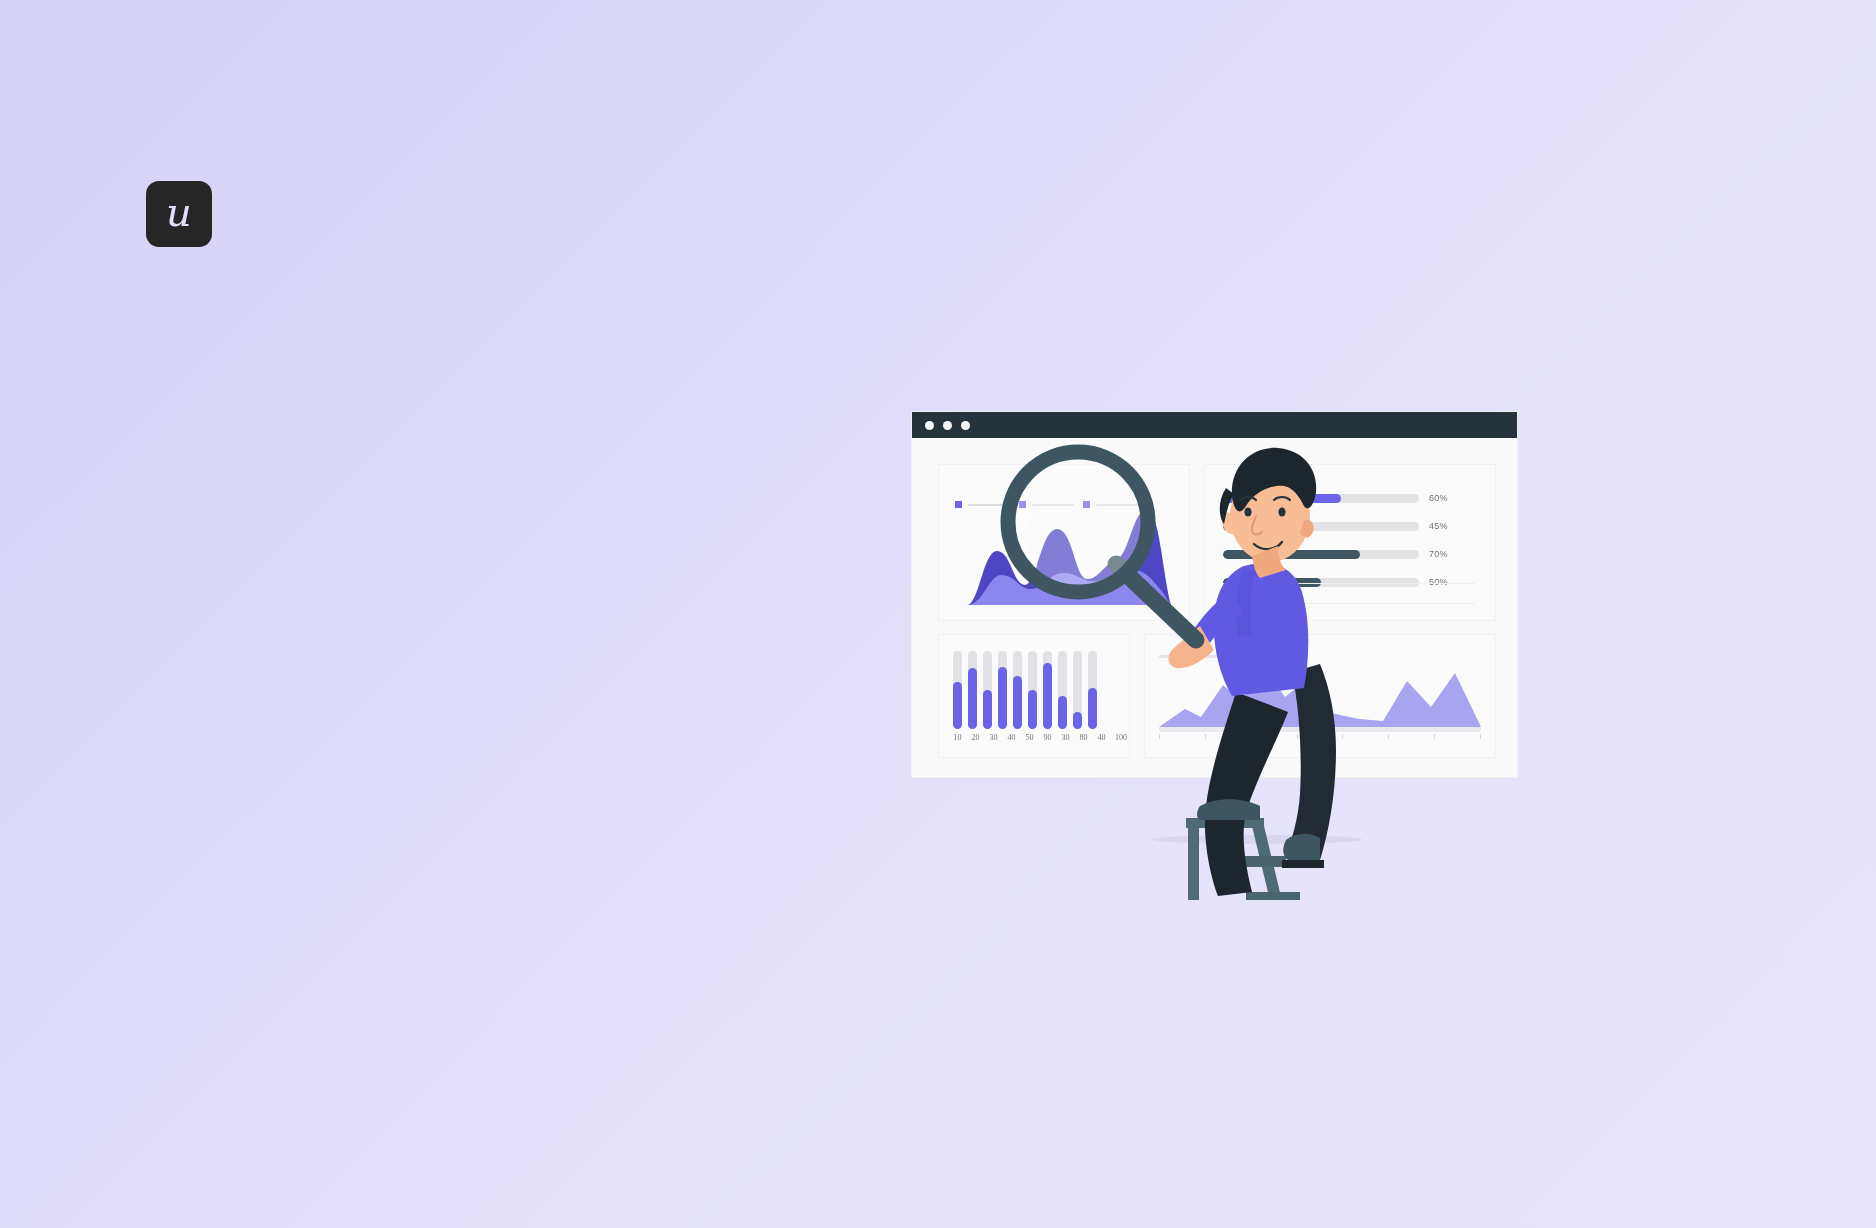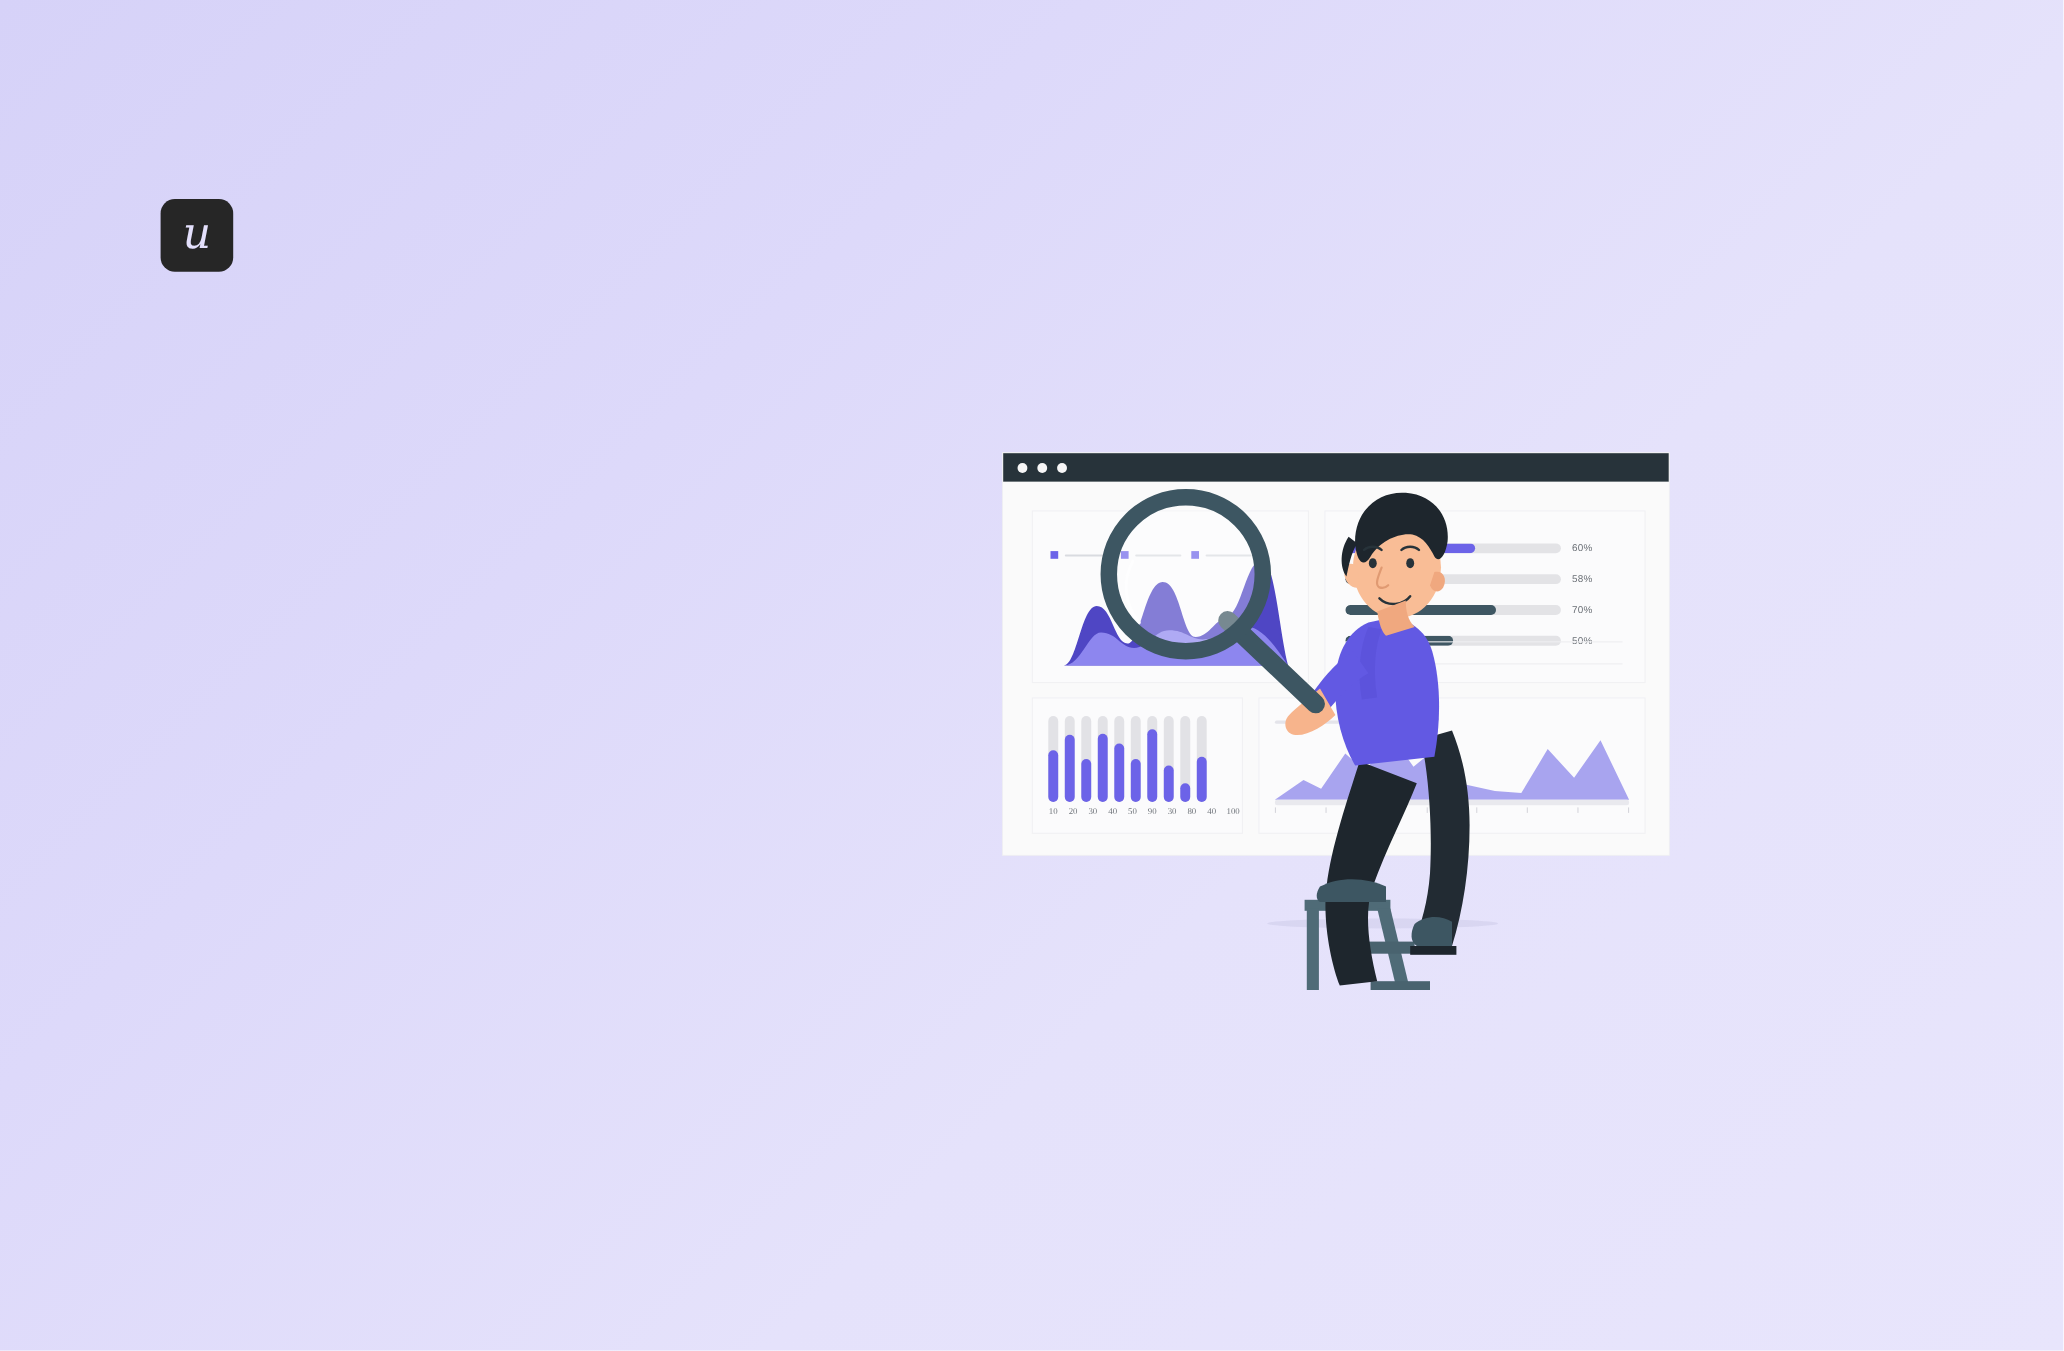--- a/index.html
+++ b/index.html
@@ -296,21 +296,21 @@
             <div class="hbar-row">
               <span class="hbar-track">
                 <span class="hbar-fill" style="width:60%;background:#6c63e8"></span>
               </span>
               <span class="hbar-pct">60%</span>
             </div>
             <div class="hbar-row">
               <span class="hbar-track">
                 <span class="hbar-fill" style="width:45%;background:#3f5763"></span>
               </span>
-              <span class="hbar-pct">58%</span>
+              <span class="hbar-pct">45%</span>
             </div>
             <div class="hbar-row">
               <span class="hbar-track">
                 <span class="hbar-fill" style="width:70%;background:#3f5763"></span>
               </span>
               <span class="hbar-pct">70%</span>
             </div>
             <div class="hbar-row">
               <span class="hbar-track">
                 <span class="hbar-fill" style="width:50%;background:#3f5763"></span>

